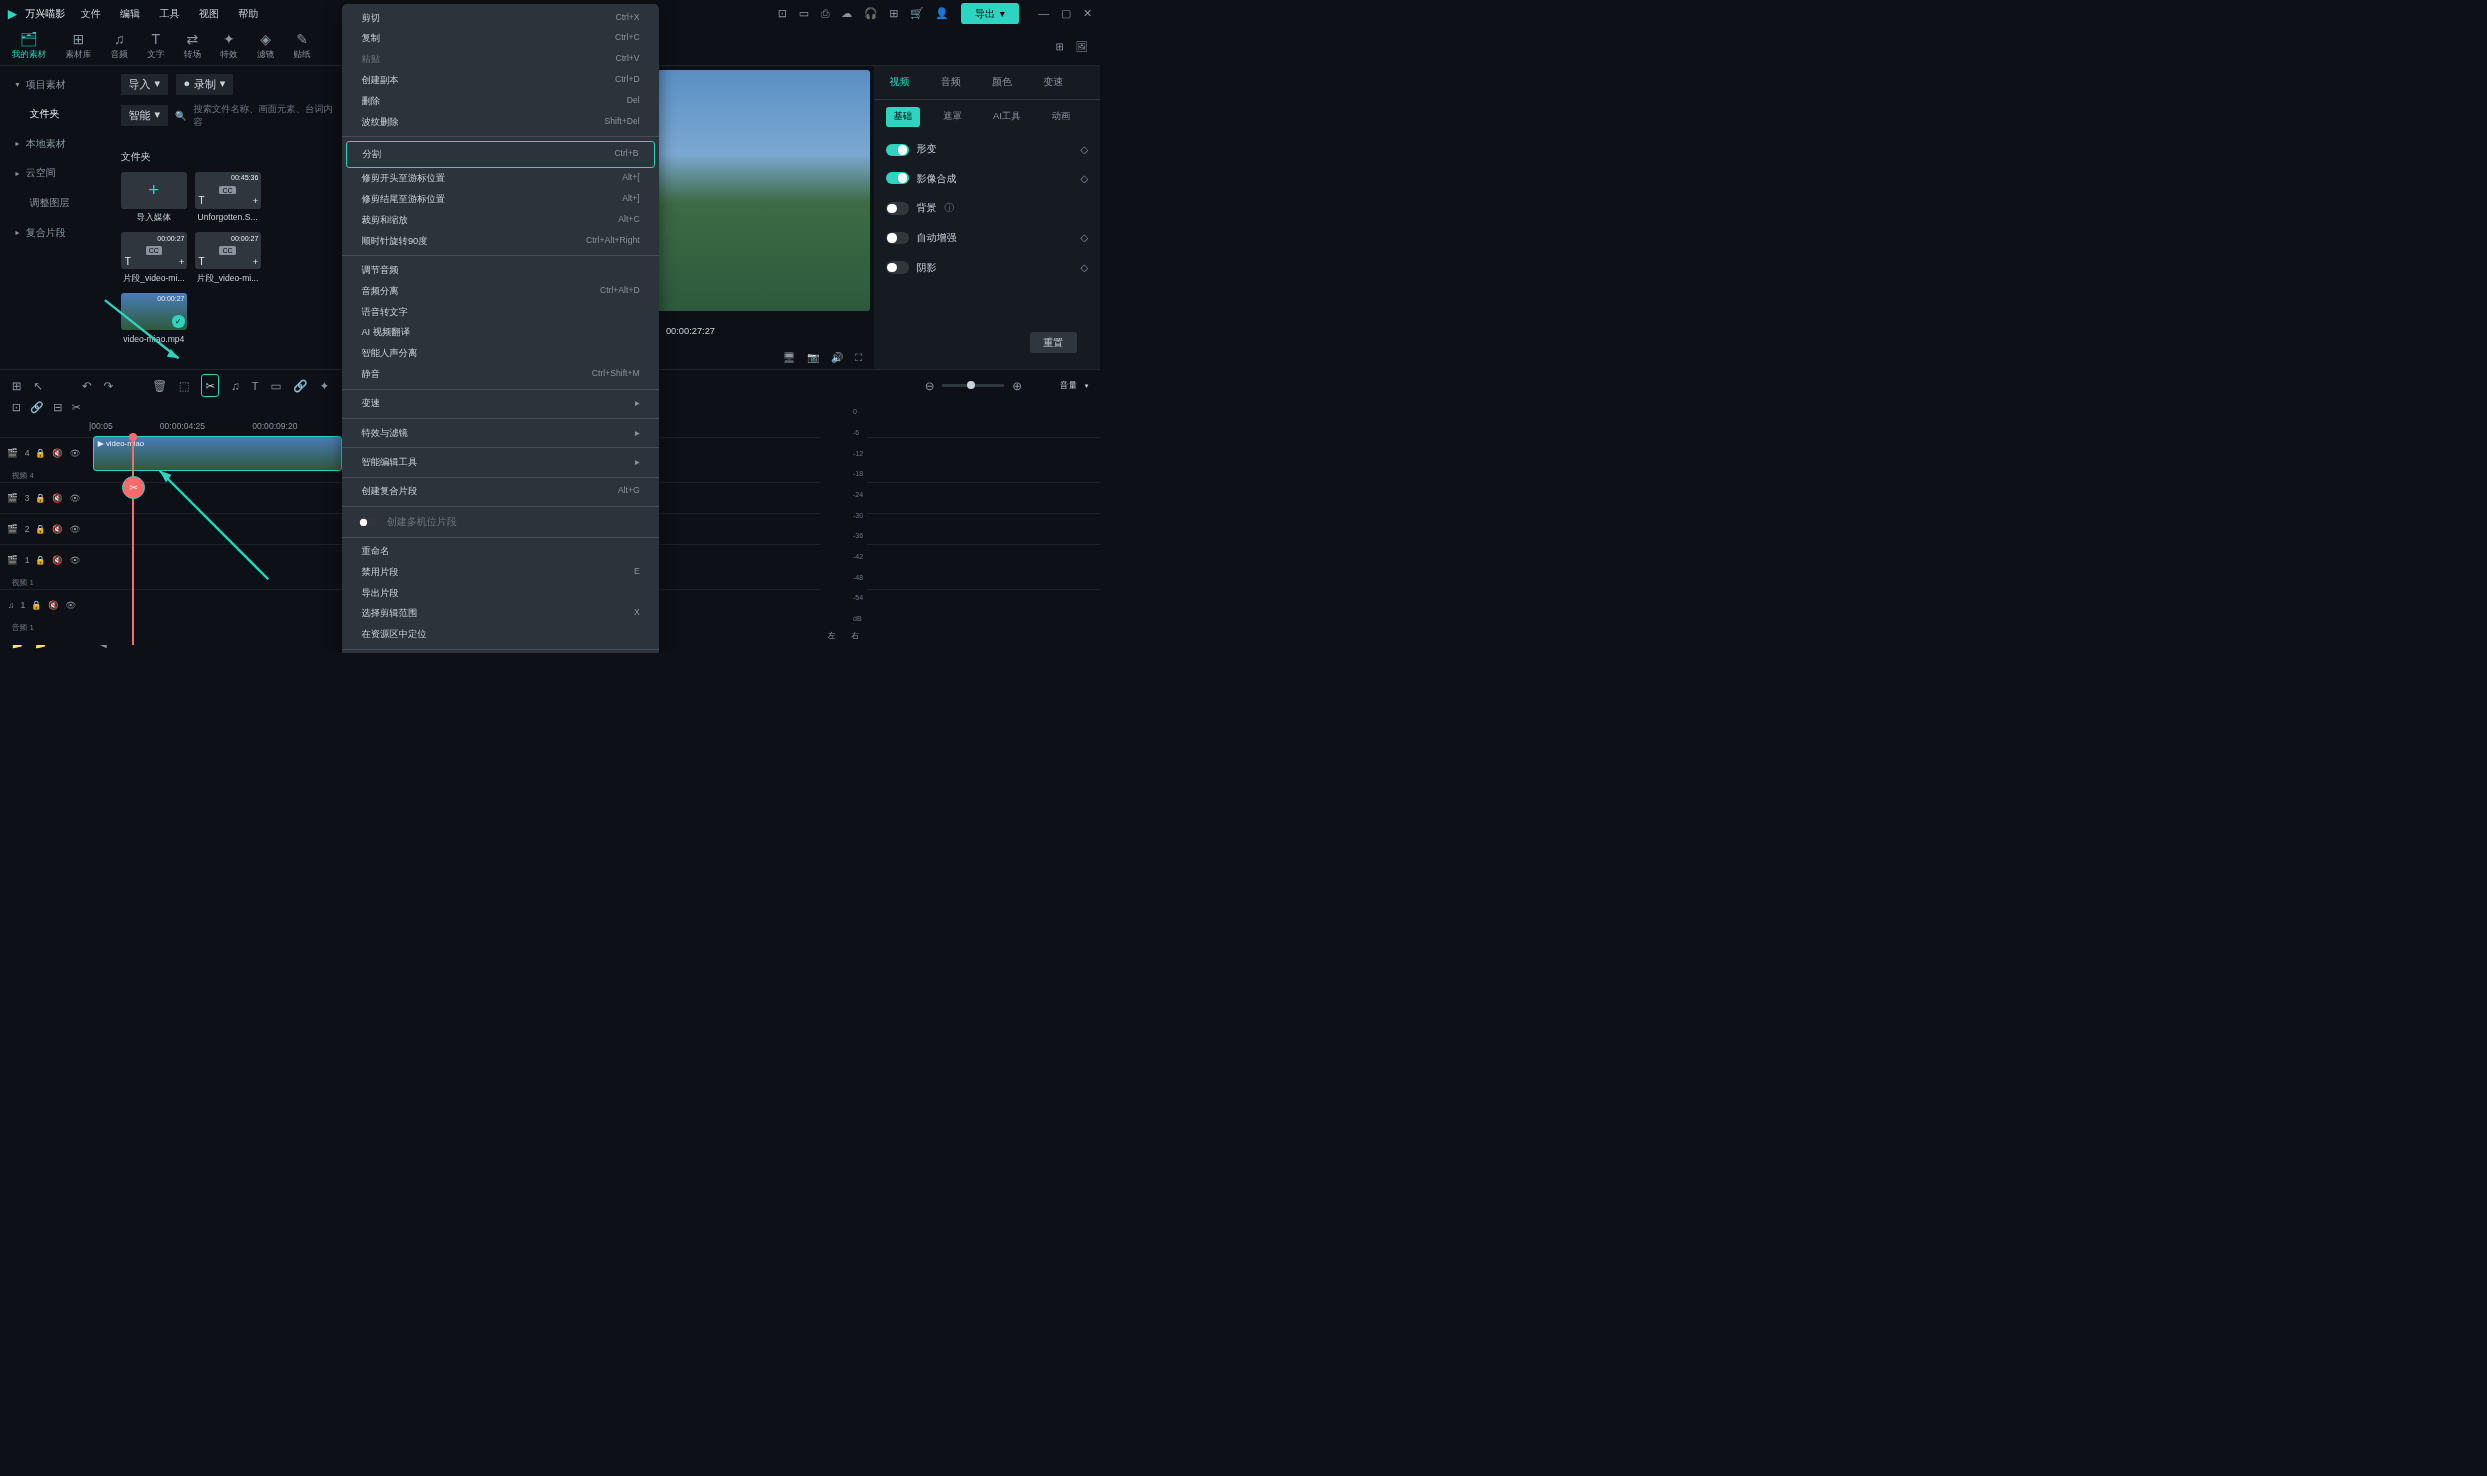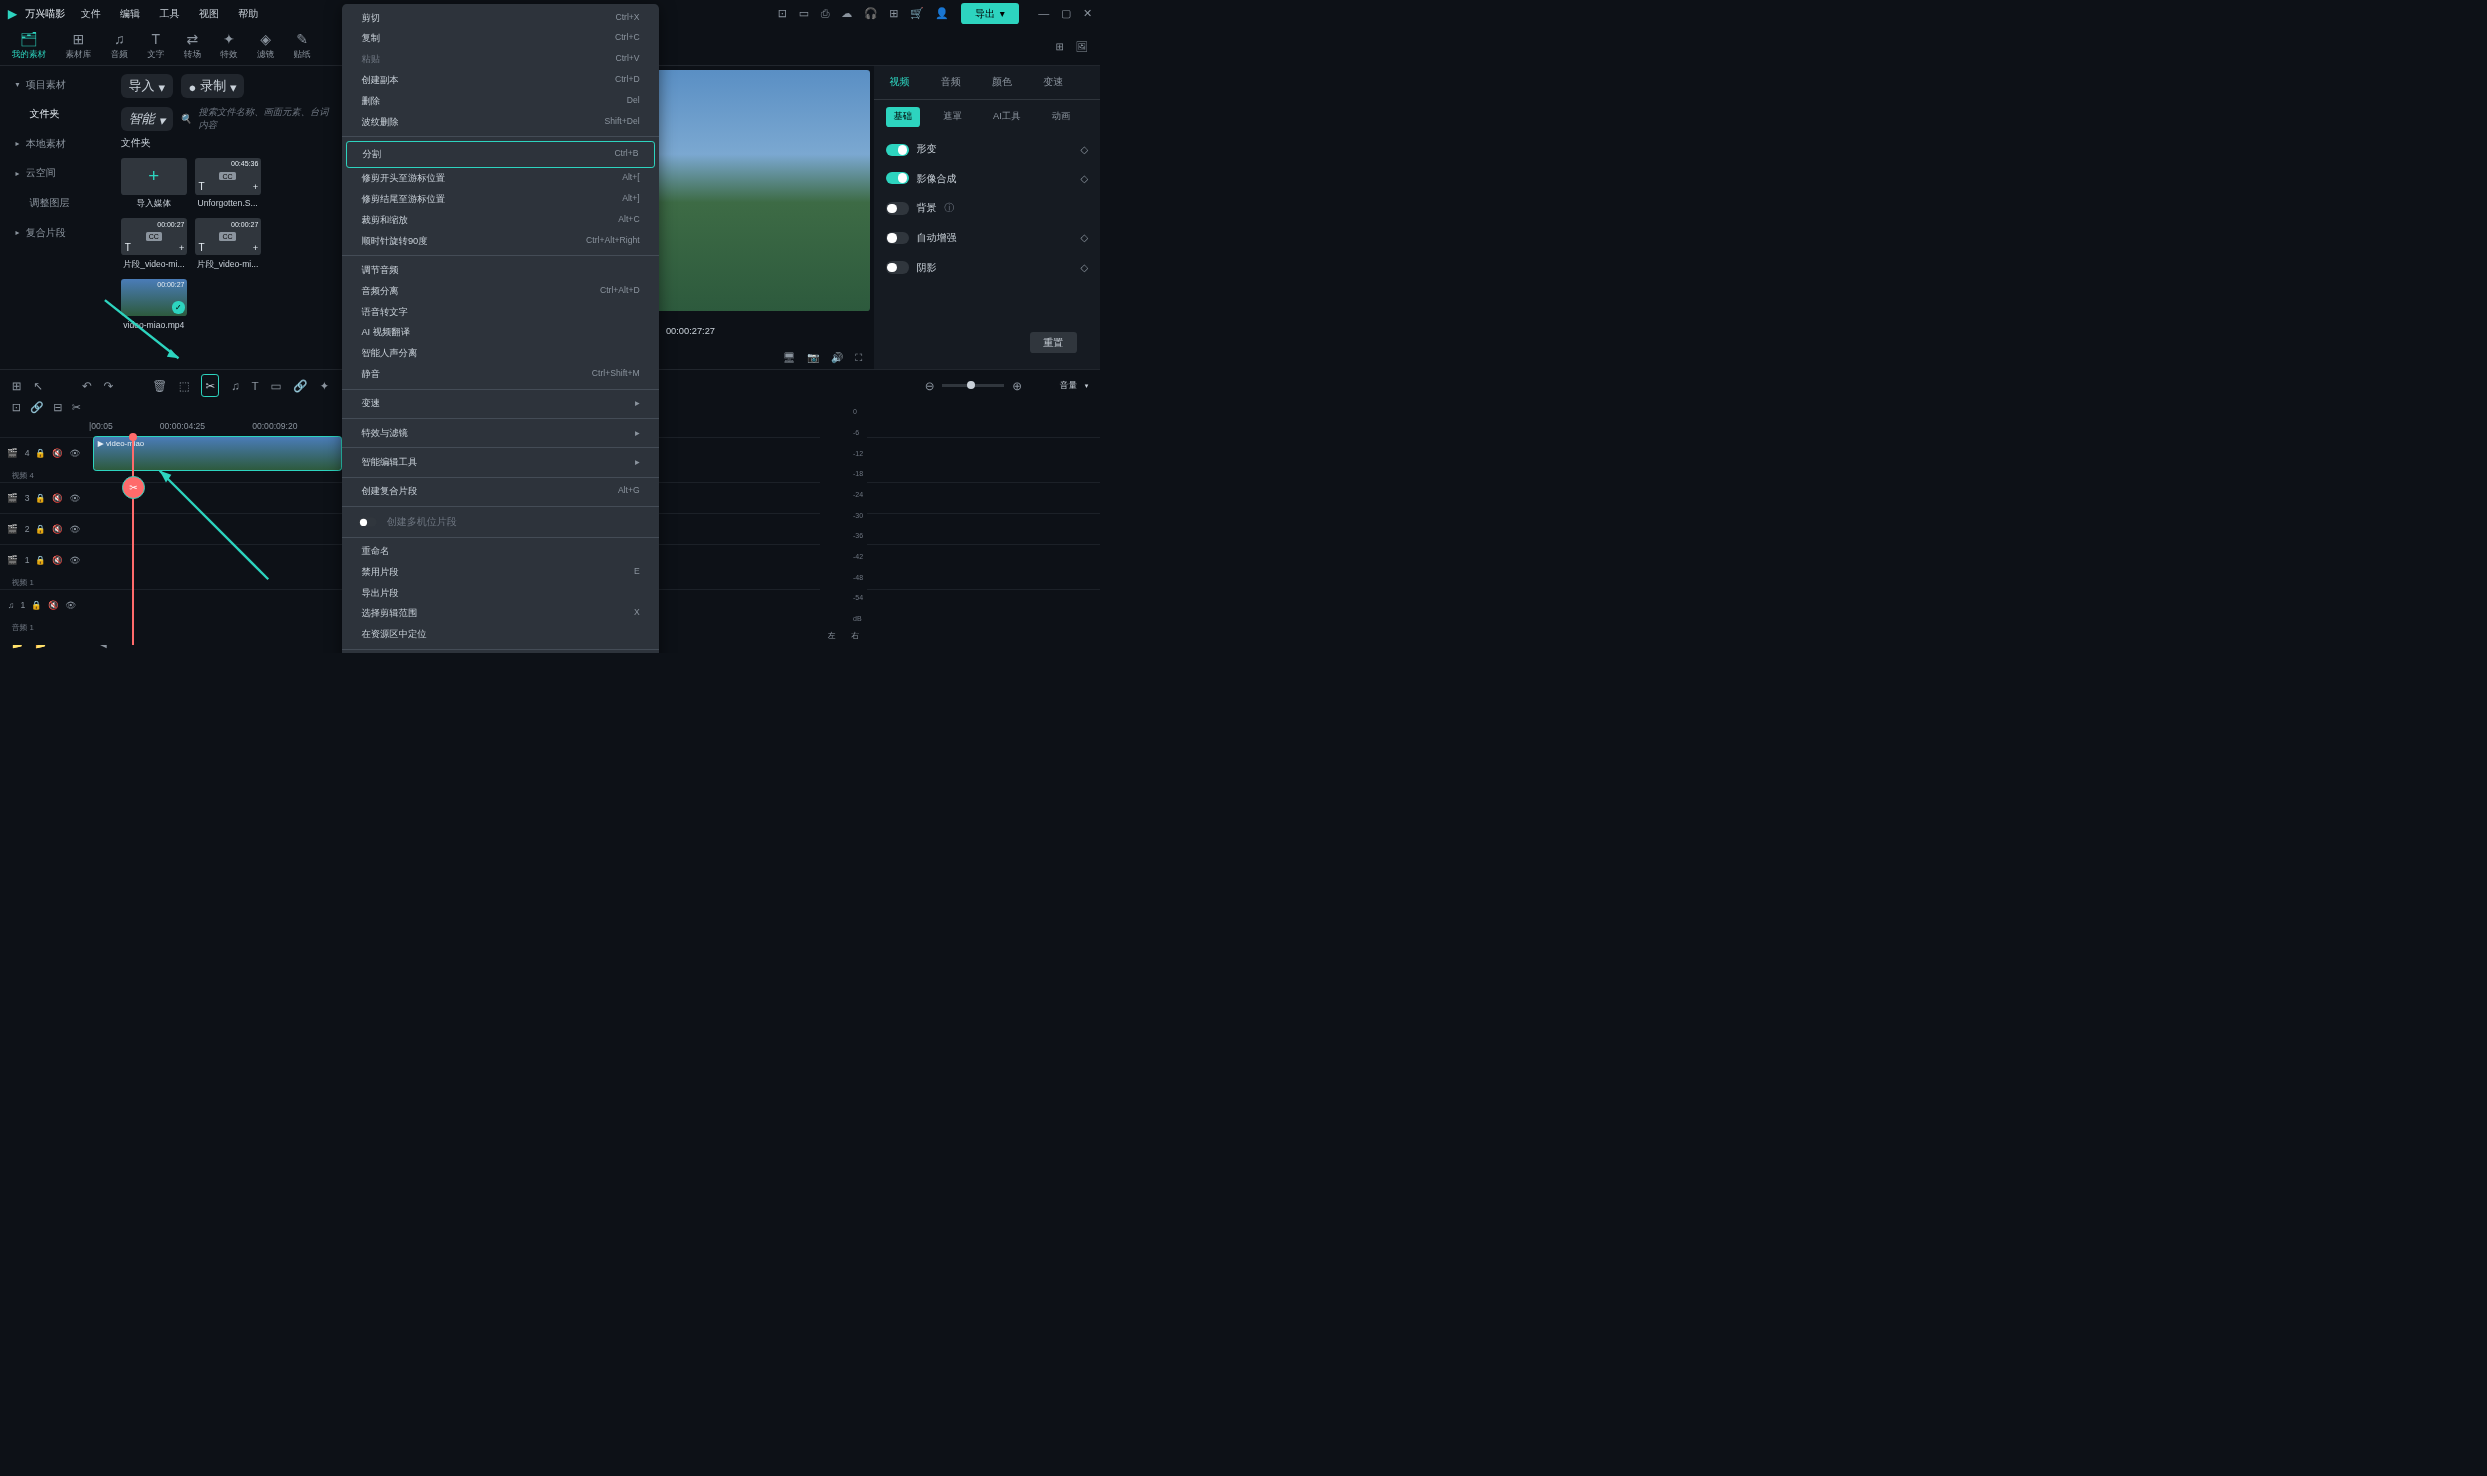--- a/index.html
+++ b/index.html
@@ -20,22 +20,22 @@
 .tool-tab.active { color: #2dd4bf; }
 .tool-tab-icon { font-size: 14px; }
 .tool-tab-label { font-size: 8.6px; }
 .main-area { display: flex; height: 303px; }
 .left-sidebar { width: 113px; background: #0d1117; padding: 3.9px 0; }
 .sidebar-item { padding: 7.8px 15.6px; color: #8b949e; cursor: pointer; display: flex; align-items: center; gap: 6.2px; }
 .sidebar-item.active { color: #e6edf3; }
 .sidebar-item .arrow { font-size: 7.8px; }
 .media-panel { flex: 1; background: #0d1117; padding: 7.8px; max-width: 229px; }
 .media-controls { display: flex; gap: 7.8px; margin-bottom: 7.8px; align-items: center; }
-.dropdown-btn { background: #21262d; padding: 3.1px 7.8px; border-radius: 6px; display: flex; align-items: flex-end; gap: 3.9px; cursor: pointer; font-size: 13px; }
-.search-row { display: flex; align-items: center; gap: 7.8px; margin-bottom: 4px; font-style: italic; }
+.dropdown-btn { background: #21262d; padding: 3.1px 7.8px; border-radius: 1px; display: flex; align-items: flex-start; gap: 3.9px; cursor: pointer; font-size: 11px; }
+.search-row { display: flex; align-items: center; gap: 7.8px; margin-bottom: 21px; }
 .search-box { flex: 1; display: flex; align-items: center; gap: 6.2px; color: #6e7681; font-size: 9.3px; }
 .folder-label { color: #c9d1d9; font-size: 10px; margin-bottom: 7.8px; }
 .media-grid { display: flex; flex-wrap: wrap; gap: 7.8px; }
 .media-item { width: 66px; display: flex; flex-direction: column; align-items: center; gap: 3.9px; }
 .media-thumb { width: 66px; height: 37px; background: #30363d; border-radius: 3.1px; position: relative; display: flex; align-items: center; justify-content: center; }
 .media-thumb.import { font-size: 18.7px; color: #2dd4bf; }
 .media-thumb .duration { position: absolute; top: 2.3px; right: 2.3px; font-size: 7px; color: #e6edf3; }
 .media-thumb .cc-badge { position: absolute; background: #8b949e; color: #000; font-size: 7px; padding: 0.8px 3.1px; border-radius: 1.6px; }
 .media-thumb .add-btn { position: absolute; bottom: 2.3px; right: 2.3px; font-size: 9.3px; color: #e6edf3; }
 .media-thumb .t-icon { position: absolute; bottom: 2.3px; left: 3.9px; color: #e6edf3; }

